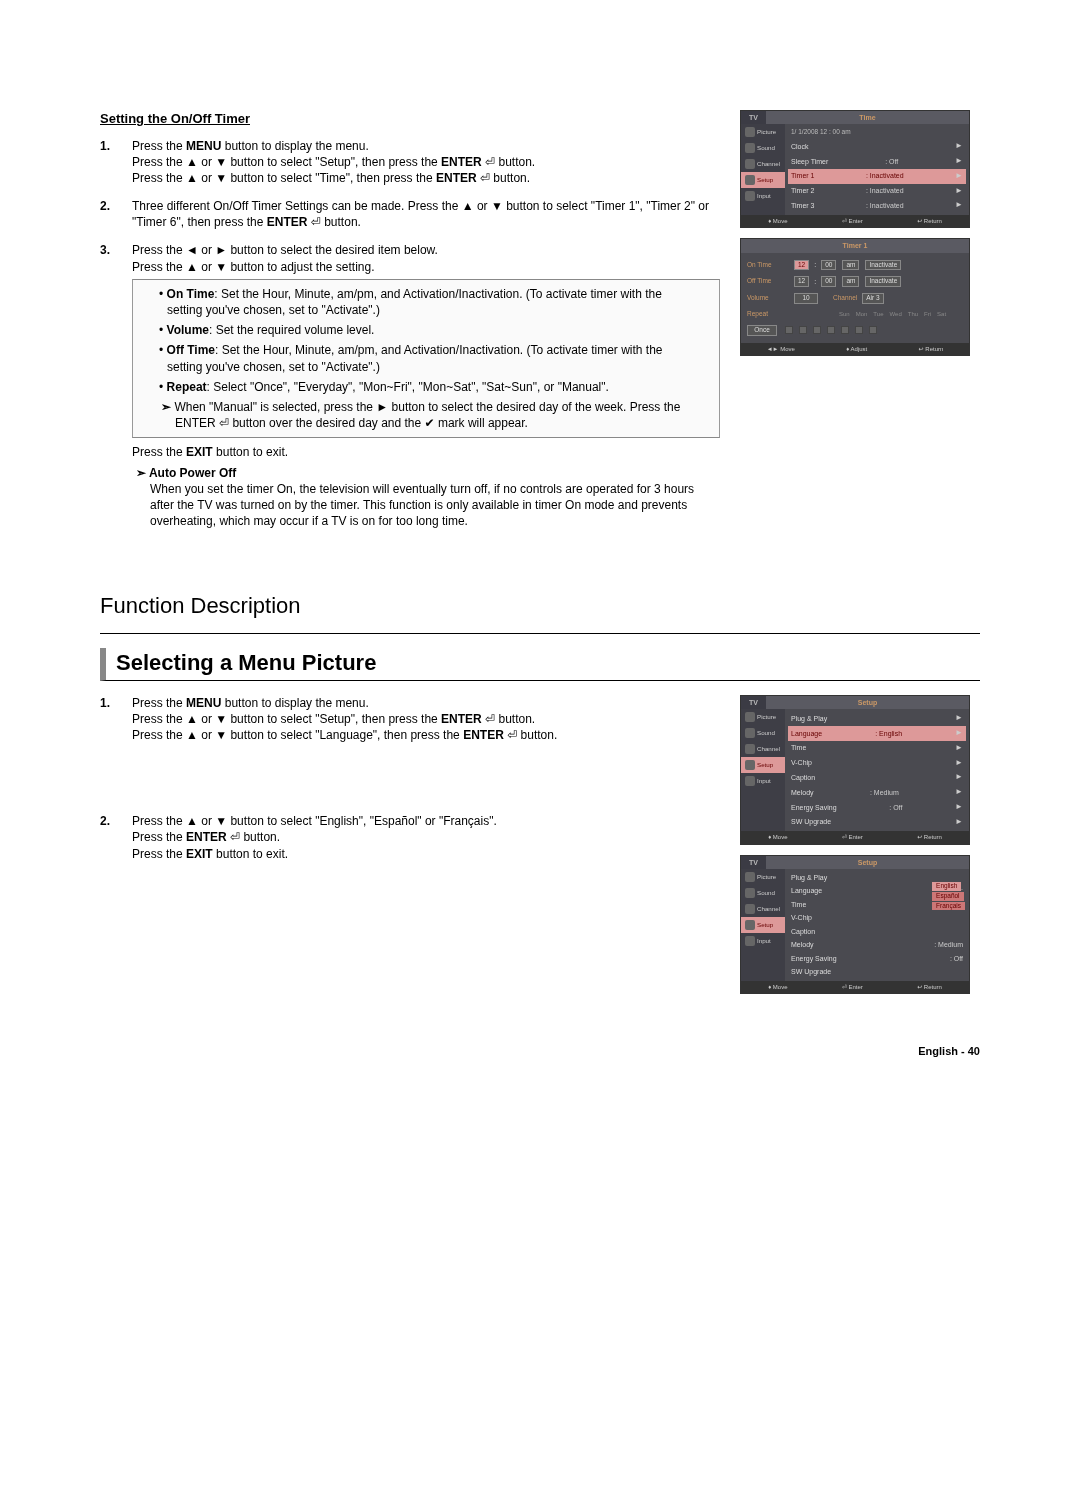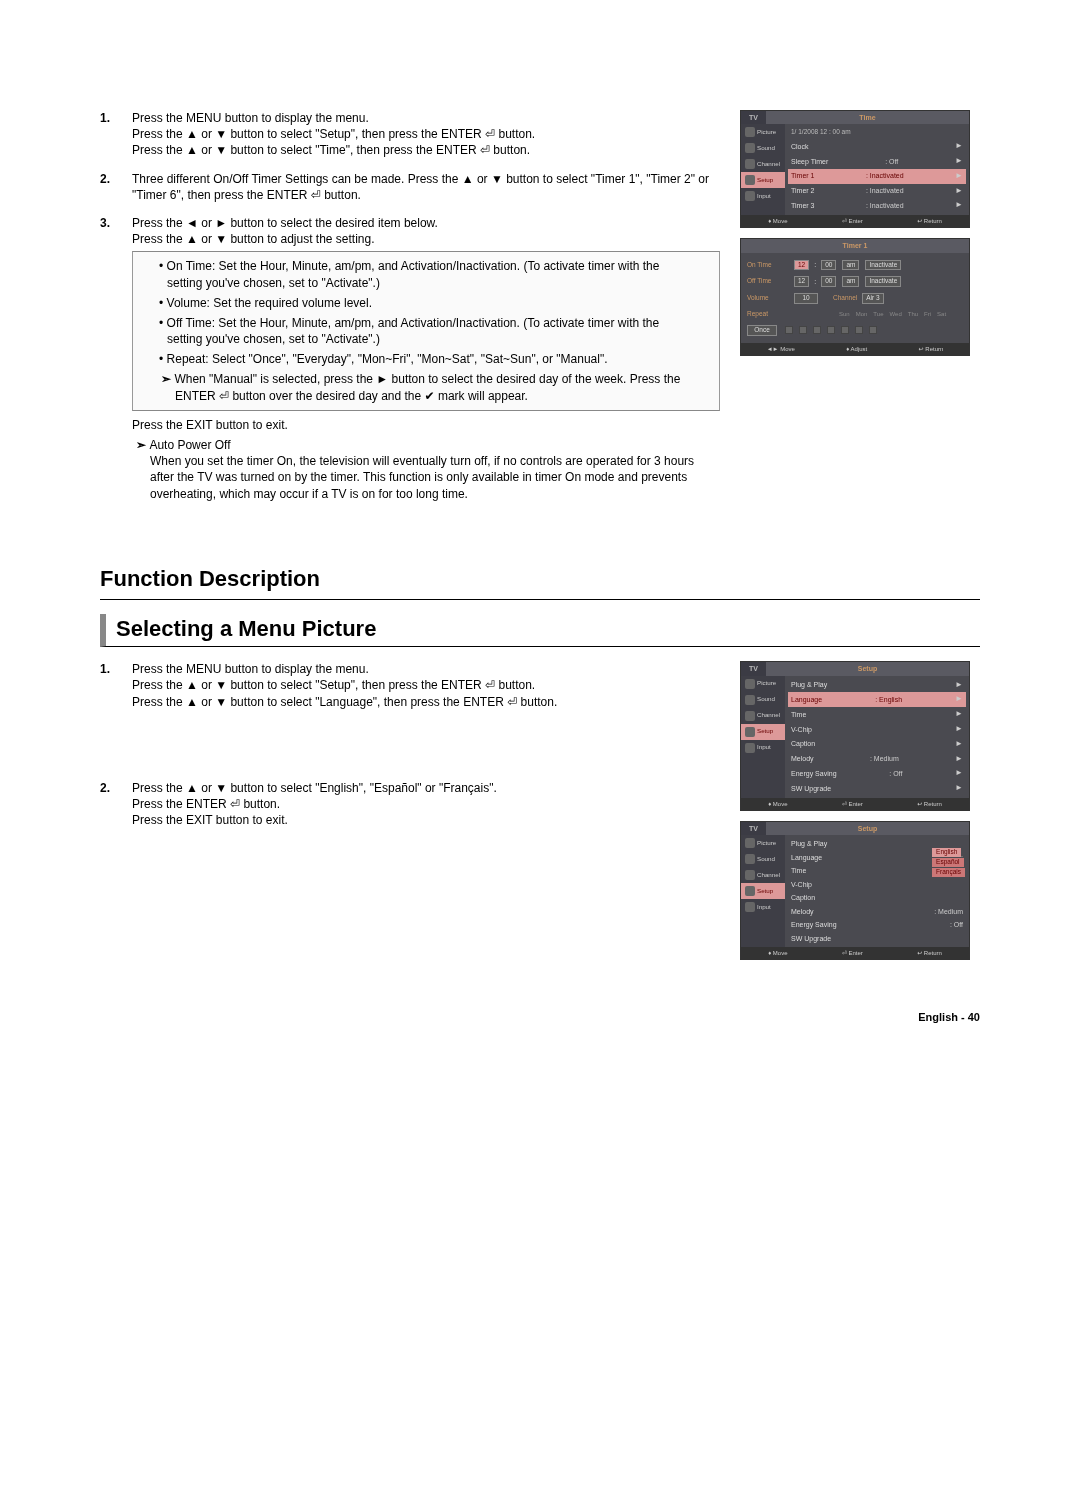--- a/index.html
+++ b/index.html
@@ -1,21 +1,21 @@
 <!DOCTYPE html>
 <html><head>
 <meta charset="utf-8">
 <style>
   * { box-sizing: border-box; margin: 0; padding: 0; }
   body { font-family: Arial, Helvetica, sans-serif; font-size: 12px; color: #000; background: #fff; width: 1080px; margin: 0 auto; padding: 110px 100px 40px 100px; line-height: 1.35; }
   .section-title { font-weight: bold; text-decoration: underline; font-size: 13px; margin-bottom: 10px; }
   ol.steps { list-style: none; margin-left: 0; }
   ol.steps > li { margin-bottom: 12px; position: relative; padding-left: 32px; }
   ol.steps > li .num { position: absolute; left: 0; top: 0; font-weight: bold; }
-  .b { font-weight: normal; }
+  .b { font-weight: bold; }
   .inset-box { border: 1px solid #999; border-top: 1px solid #888; border-bottom: 1px solid #888; background: #fafafa; padding: 6px 24px; margin-top: 4px; }
   .inset-box ul { list-style: none; }
   .inset-box ul > li { margin-bottom: 4px; padding-left: 10px; text-indent: -8px; }
   .note { padding-left: 18px; text-indent: -14px; margin-top: 4px; }
   .note .arrow { font-weight: bold; }
   .two-col { display: flex; gap: 20px; }
   .two-col .left { flex: 1; }
   .two-col .right { width: 240px; display: flex; flex-direction: column; gap: 10px; }
   .osd { background: #4a4a50; color: #ddd; font-size: 7px; width: 230px; border: 1px solid #333; }
   .osd-head { display: flex; background: #5a5a62; }
@@ -39,30 +39,31 @@
   .osd2-head { text-align:center; background:#5a5a62; color:#c96; padding:2px 0; font-weight:bold;}
   .osd2-body { padding: 4px 6px; }
   .osd2-row { display:flex; align-items:center; gap:4px; padding:3px 0;}
   .osd2-row .lbl { color:#c96; width:42px; font-size:6.5px;}
   .valbox { display:inline-block; border:1px solid #888; background:#555; padding:0 3px; font-size:6.5px; margin: 0 1px;}
   .valbox.sel { background:#d99; color:#600;}
   .daybar { display:flex; gap:6px; font-size:6px; color:#888; margin-left:46px;}
   .dayboxes { display:flex; gap:6px; margin-left:4px;}
   .daybox { width:8px; height:8px; background:#666; border:1px solid #444;}
   .oncebox { display:inline-block; border:1px solid #888; background:#555; padding:0 4px; font-size:6.5px; width:30px; text-align:center;}
-  h1.fd { font-size: 22px; font-weight: bold; margin: 50px 0 14px 0; border-bottom:1px solid #000; padding-bottom:6px;}
+  h1.fd { font-size: 22px; font-weight: normal; margin: 50px 0 14px 0; border-bottom:1px solid #000; padding-bottom:12px;}
   h1.subh { font-size: 22px; font-weight: bold; border-left: 6px solid #888; padding-left: 10px; margin-bottom: 14px; border-bottom:1px solid #000; padding-bottom:2px;}
   .footer { text-align: right; font-size: 11px; margin-top: 50px; font-weight:bold;}
   .drop { display:inline-block; background:#d99; color:#600; padding:0 4px; font-size:6.5px; margin-left:2px;}
 </style>
 </head>
 <body>
 
 <div class="two-col">
   <div class="left">
+    <div class="section-title">Setting the On/Off Timer</div>
     <ol class="steps">
       <li>
         <span class="num">1.</span>
         <div>
           <span>Press the </span><span class="b">MENU</span><span> button to display the menu.</span><br>
           <span>Press the ▲ or ▼ button to select "Setup", then press the </span><span class="b">ENTER</span><span> ⏎ button.</span><br>
           <span>Press the ▲ or ▼ button to select "Time", then press the </span><span class="b">ENTER</span><span> ⏎ button.</span>
         </div>
       </li>
       <li>

